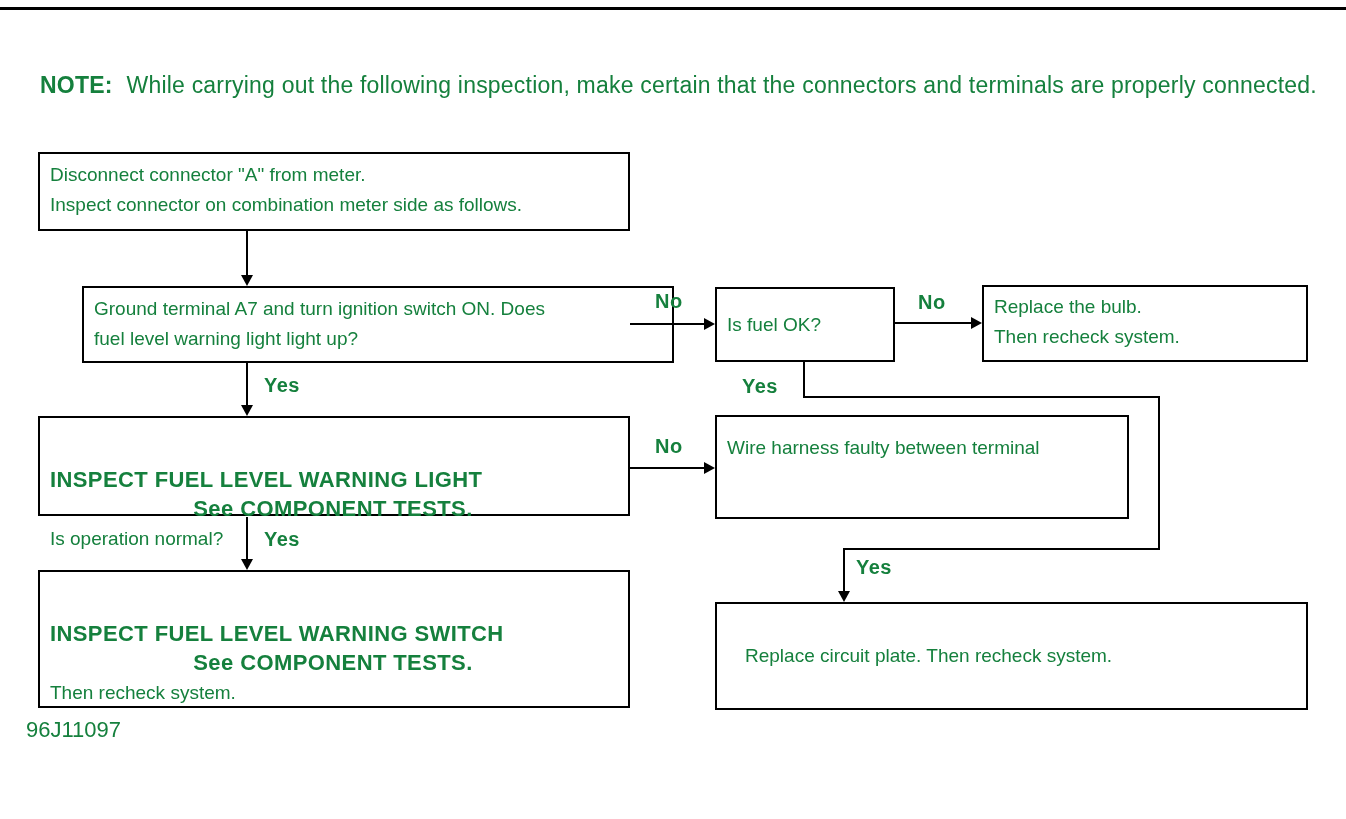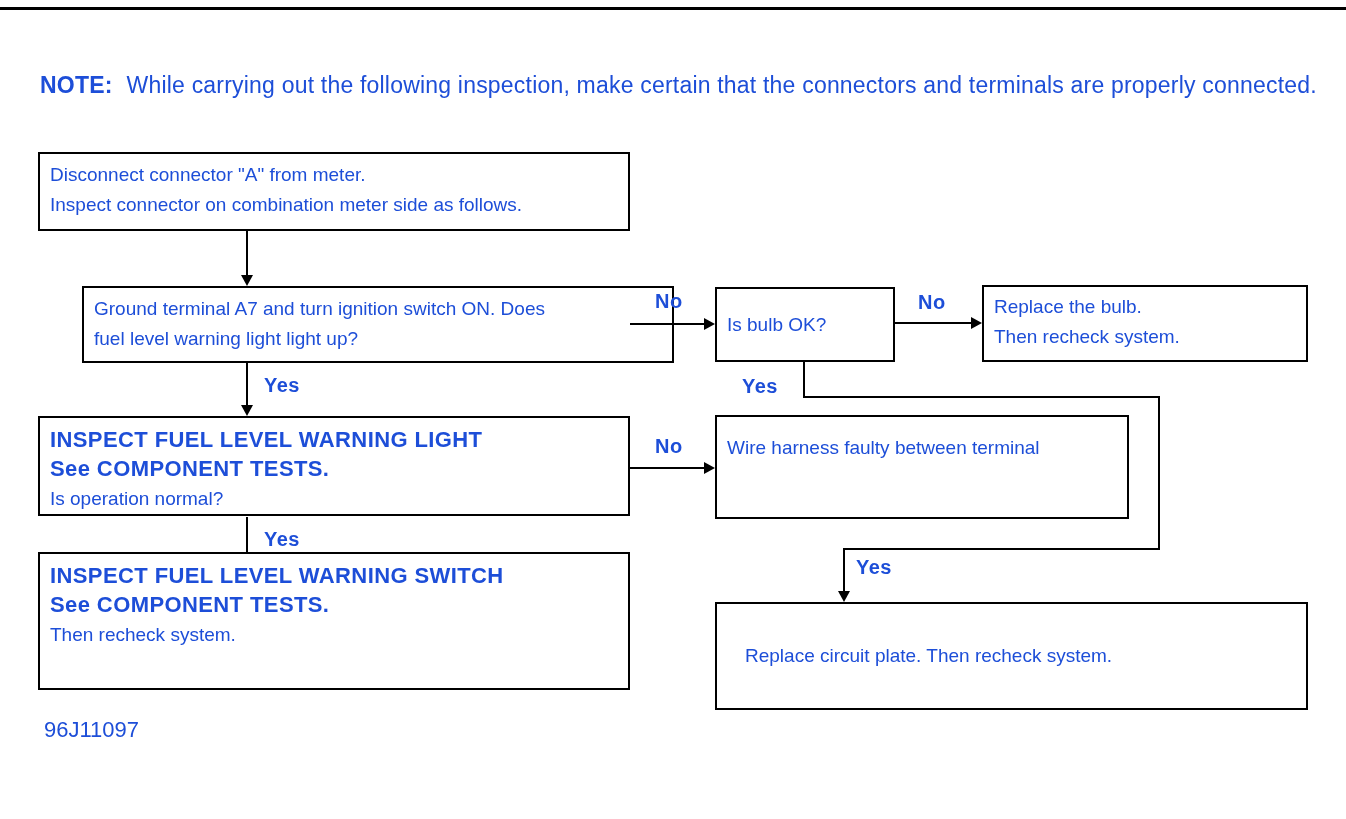--- a/index.html
+++ b/index.html
@@ -1,47 +1,47 @@
 <!DOCTYPE html>
 <html><head>
 <meta charset="utf-8">
 <style>
   html,body { margin:0; padding:0; background:#fff; }
   .canvas {
     position:relative; width:1346px; height:814px; background:#ffffff;
-    font-family:"Liberation Sans", sans-serif; color:#1d4ed8;
+    font-family:"Liberation Sans", sans-serif; color:#15803d;
     overflow:hidden;
   }
   .top-rule { position:absolute; left:0; top:7px; width:1346px; height:3px; background:#000; }
   .note {
     position:absolute; left:40px; top:70px; width:1286px;
     font-size:23px; line-height:30px; letter-spacing:0.2px; margin:0;
   }
   .note-label { font-weight:bold; margin-right:14px; }
   .box {
     position:absolute; border:2px solid #000; background:#fff;
     box-sizing:border-box; padding:6px 12px 0 10px;
   }
   .box.center { display:flex; align-items:center; padding-top:0; }
   .bl { font-size:19px; line-height:30px; white-space:nowrap; }
-  .bt { font-size:22px; font-weight:bold; line-height:28px; letter-spacing:0.4px; white-space:nowrap; }
-  .bt2 { font-size:22px; font-weight:bold; line-height:30px; letter-spacing:0.4px; white-space:nowrap; }
+  .bt { font-size:22px; font-weight:bold; line-height:28px; letter-spacing:0.4px; white-space:nowrap;margin-top:40px; }
+  .bt2 { font-size:22px; font-weight:bold; line-height:30px; letter-spacing:0.4px; white-space:nowrap;text-align:center; }
   .line { position:absolute; background:#000; }
   .lbl { position:absolute; font-size:20px; font-weight:bold; letter-spacing:0.5px; }
   .ah-down {
     position:absolute; width:0; height:0;
     border-left:6px solid transparent; border-right:6px solid transparent;
     border-top:11px solid #000;
   }
   .ah-right {
     position:absolute; width:0; height:0;
     border-top:6px solid transparent; border-bottom:6px solid transparent;
     border-left:11px solid #000;
   }
-  .caption { position:absolute; left:44px; top:717px; font-size:22px;text-align:right; }
+  .caption { position:absolute; left:26px; top:717px; font-size:22px;text-align:right; }
 </style>
 </head>
 <body>
 
 <div class="canvas">
 
   <div class="top-rule"></div>
 
   <p class="note"><span class="note-label">NOTE:</span><span>While carrying out the following inspection, make certain that the connectors and terminals are properly connected.</span></p>
 
@@ -56,21 +56,21 @@
   <div class="box" style="left:38px; top:286px; width:592px; height:77px;margin-left:44px;">
     <div class="bl">Ground terminal A7 and turn ignition switch ON. Does</div>
     <div class="bl">fuel level warning light light up?</div>
   </div>
 
   <span class="lbl" style="left:655px; top:290px;">No</span>
   <div class="line" style="left:630px; top:323px; width:75px; height:2px;"></div>
   <div class="ah-right" style="left:704px; top:318px;"></div>
 
   <div class="box center" style="left:715px; top:287px; width:180px; height:75px;">
-    <div class="bl">Is bulb OK?</div>
+    <div class="bl">Is fuel OK?</div>
   </div>
 
   <span class="lbl" style="left:918px; top:291px;">No</span>
   <div class="line" style="left:895px; top:322px; width:77px; height:2px;"></div>
   <div class="ah-right" style="left:971px; top:317px;"></div>
 
   <div class="box" style="left:982px; top:285px; width:326px; height:77px; padding-top:5px;">
     <div class="bl">Replace the bulb.</div>
     <div class="bl">Then recheck system.</div>
   </div>
@@ -99,21 +99,21 @@
   <div class="ah-right" style="left:704px; top:462px;"></div>
 
   <div class="box" style="left:715px; top:415px; width:414px; height:104px; padding-top:16px;">
     <div class="bl">Wire harness faulty between terminal</div>
   </div>
 
   <div class="line" style="left:246px; top:517px; width:2px; height:43px;"></div>
   <span class="lbl" style="left:264px; top:528px;">Yes</span>
   <div class="ah-down" style="left:241px; top:559px;"></div>
 
-  <div class="box" style="left:38px; top:552px; width:592px; height:138px; padding-top:8px;">
+  <div class="box" style="left:38px; top:570px; width:592px; height:138px; padding-top:8px;">
     <div class="bt">INSPECT FUEL LEVEL WARNING SWITCH</div>
     <div class="bt2">See COMPONENT TESTS.</div>
     <div class="bl">Then recheck system.</div>
   </div>
 
   <div class="box center" style="left:715px; top:602px; width:593px; height:108px;padding-left:28px;">
     <div class="bl">Replace circuit plate. Then recheck system.</div>
   </div>
 
   <div class="caption">96J11097</div>

